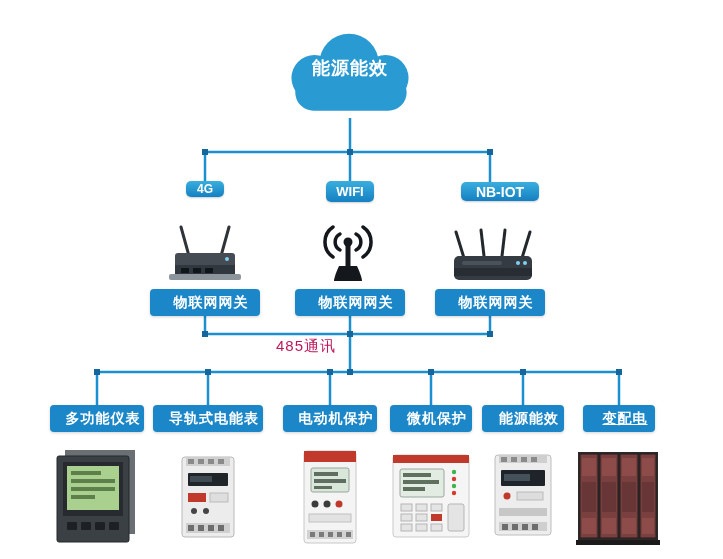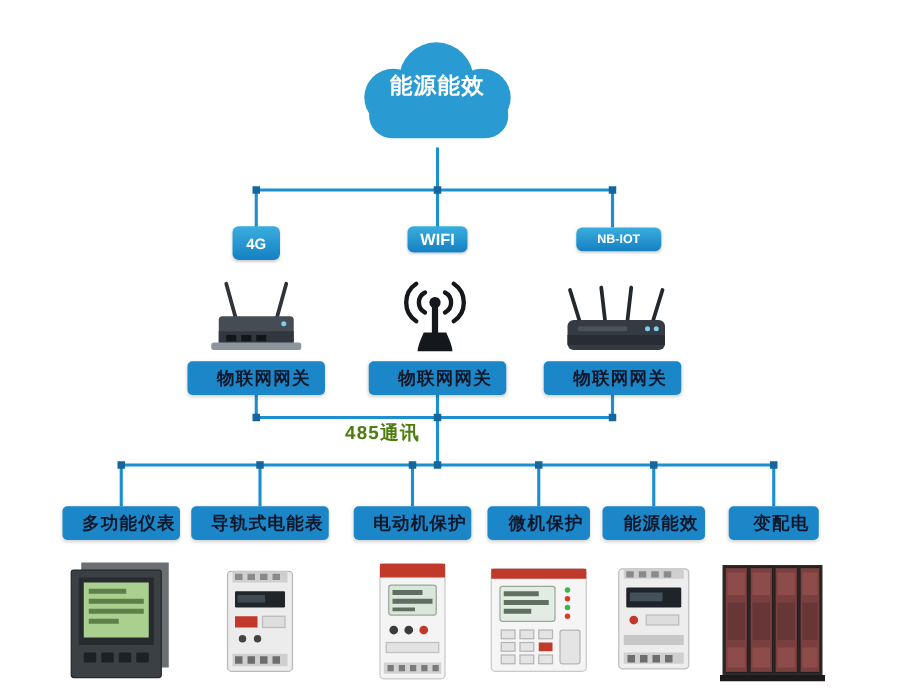--- a/index.html
+++ b/index.html
@@ -11,31 +11,31 @@
   
   .cloud-wrap { position:absolute; left:278px; top:30px; width:144px; height:96px; }
   .cloud-wrap svg { width:100%; height:100%; display:block; }
   .cloud-text { position:absolute; left:0; top:27px; width:100%; text-align:center;
                 color:#ffffff; font-weight:bold; font-size:18px; line-height:23px; letter-spacing:1px; }
 
   
   .badge { position:absolute; display:flex; align-items:center; justify-content:center;
            color:#ffffff; font-weight:bold; border-radius:5px;
            background:linear-gradient(#3aaede,#1580c2); box-shadow:0 1px 2px rgba(0,0,0,.2); }
-  .badge-4g    { left:186px; top:181px; width:38px; height:27px; font-size:12px; }
+  .badge-4g    { left:186px; top:181px; width:38px; height:16px; font-size:12px; }
   .badge-wifi  { left:326px; top:181px; width:48px; height:21px; font-size:13px; }
-  .badge-nbiot { left:461px; top:182px; width:68px; height:19px; font-size:10px; }
+  .badge-nbiot { left:461px; top:182px; width:78px; height:19px; font-size:14px; }
 
   
   .btn { position:absolute; height:27px; display:flex; align-items:center; justify-content:center;
-         background:#1b87c9; color:#0f172a; font-weight:bold; font-size:14px;
+         background:#1b87c9; color:#ffffff; font-weight:bold; font-size:14px;
          border-radius:4px; letter-spacing:1px; box-shadow:0 1px 3px rgba(0,0,0,.18);padding-left:12px; }
 
   .bus-label { position:absolute; left:268px; top:337px; width:76px; text-align:center;
-               font-size:15px; font-weight:bold; color:#4d7c0f; letter-spacing:1px; }
+               font-size:15px; font-weight:normal; color:#be185d; letter-spacing:1px; }
 
   .img { position:absolute; }
   .img svg { width:100%; height:100%; display:block; }
 </style>
 </head>
 <body>
 
 <div class="canvas">
 
   <svg class="lines-svg" viewBox="0 0 723 559">
@@ -139,21 +139,21 @@
   <div class="btn" style="left:295px;top:289px;width:110px;">物联网网关</div>
   <div class="btn" style="left:435px;top:289px;width:110px;">物联网网关</div>
 
   <div class="bus-label">485通讯</div>
 
   <div class="btn" style="left:153px;top:405px;width:110px;">导轨式电能表</div>
   <div class="btn" style="left:50px;top:405px;width:94px;">多功能仪表</div>
   <div class="btn" style="left:283px;top:405px;width:94px;">电动机保护</div>
   <div class="btn" style="left:390px;top:405px;width:82px;">微机保护</div>
   <div class="btn" style="left:482px;top:405px;width:82px;">能源能效</div>
-  <div class="btn" style="left:583px;top:405px;width:72px;">变配电</div>
+  <div class="btn" style="left:583px;top:405px;width:72px;text-decoration:underline;">变配电</div>
 
   <div class="img" style="left:55px;top:448px;width:84px;height:98px;">
     <svg viewBox="0 0 84 98">
       <rect x="10" y="2" width="70" height="84" fill="#6a6f74"></rect>
       <rect x="2" y="8" width="72" height="86" rx="2" fill="#3b4045" stroke="#24282c"></rect>
       <rect x="8" y="14" width="60" height="54" fill="#272b2f"></rect>
       <rect x="12" y="18" width="52" height="44" fill="#a9d08f"></rect>
       <rect x="16" y="23" width="30" height="4" fill="#5d7f49"></rect>
       <rect x="16" y="31" width="44" height="4" fill="#5d7f49"></rect>
       <rect x="16" y="39" width="44" height="4" fill="#5d7f49"></rect>

